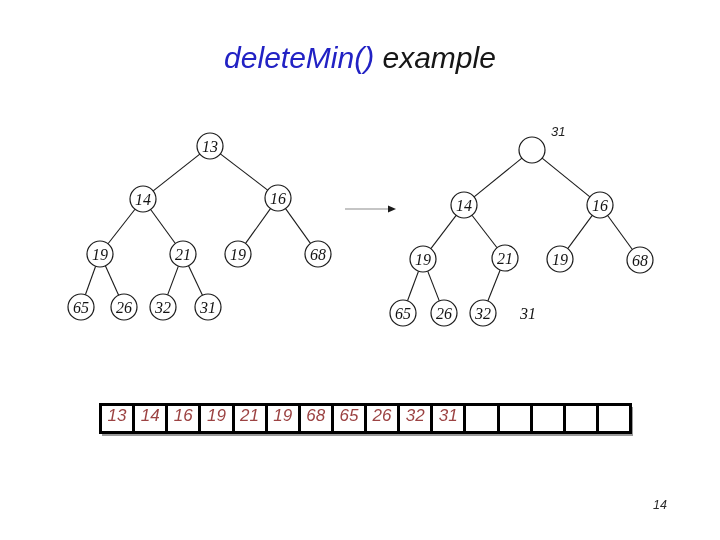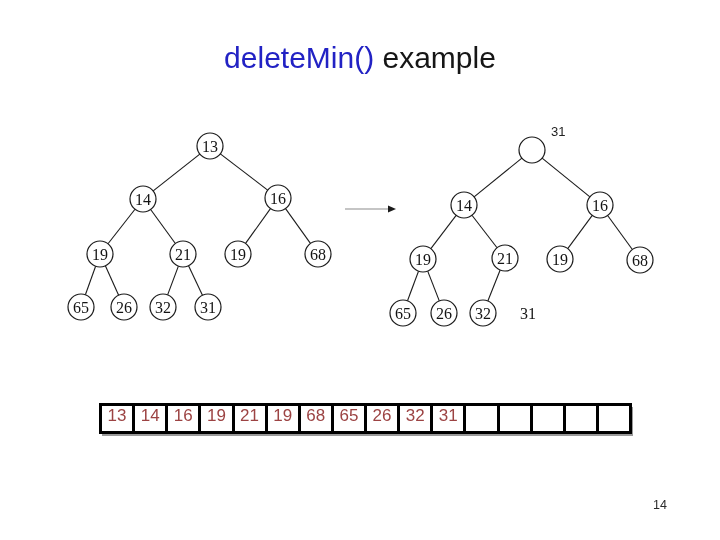--- a/index.html
+++ b/index.html
@@ -3,21 +3,21 @@
 <meta charset="utf-8">
 <style>
   html, body { margin: 0; padding: 0; }
   body {
     width: 720px; height: 540px;
     background: #ffffff;
     position: relative;
     overflow: hidden;
     font-family: "Liberation Sans", sans-serif;
   }
-  .slide { position: absolute; inset: 0; }
+  .slide { position: absolute; inset: 0; font-style: italic; }
   .title {
     position: absolute;
     top: 41px; left: 0; width: 100%;
     margin: 0;
     text-align: center;
     font-size: 30px;
     font-weight: 400;
     font-family: "Liberation Sans", sans-serif;
   }
   .title .t-blue  { color: var(--title-blue, #2222c4); }

